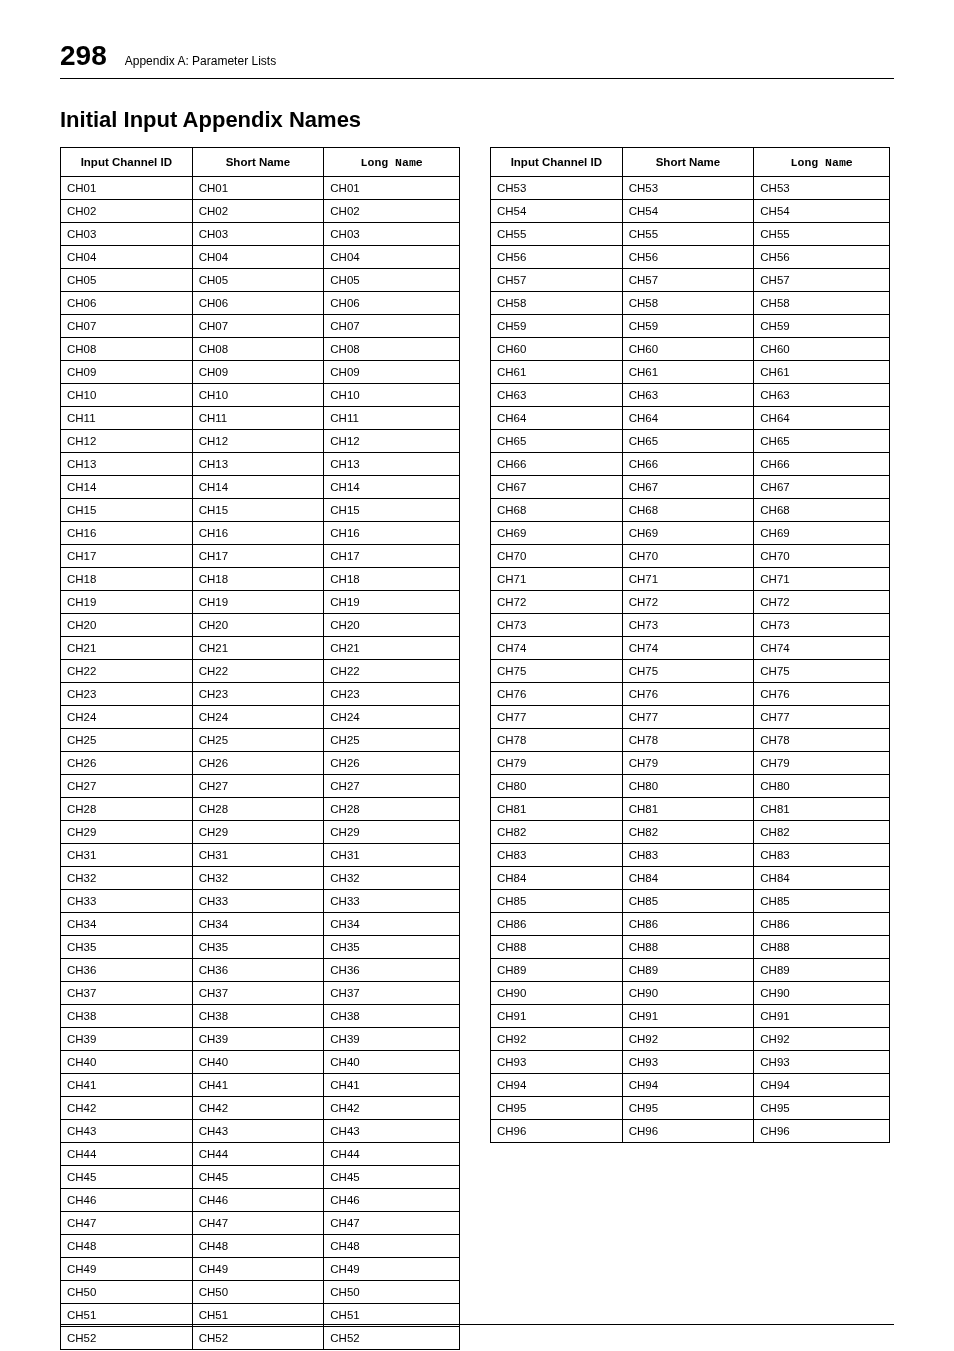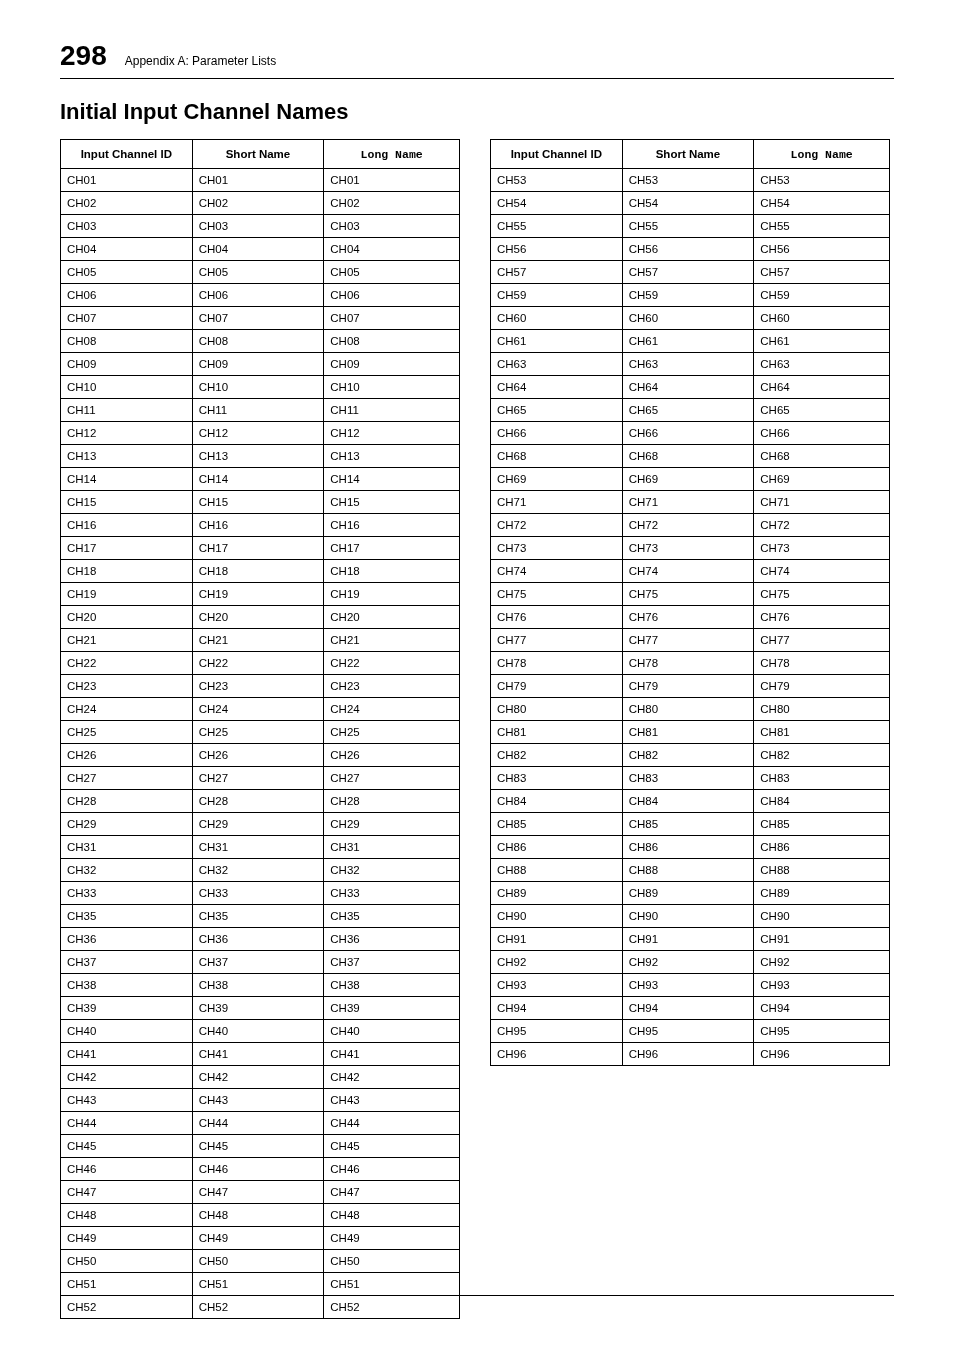--- a/index.html
+++ b/index.html
@@ -15,21 +15,21 @@
     box-sizing: border-box;
     min-height: 1351px;
     position: relative;
   }
   .header-row {
     display: flex;
     align-items: baseline;
     gap: 18px;
     border-bottom: 1.5px solid #000;
     padding-bottom: 6px;
-    margin-bottom: 20px;
+    margin-bottom: 28px;
   }
   .page-number {
     font-size: 28px;
     font-weight: bold;
   }
   .appendix-title {
     font-size: 12px;
   }
   .section-title {
     font-size: 22px;
@@ -72,21 +72,21 @@
 </style>
 </head>
 <body>
 
 <div class="page">
   <div class="header-row">
     <span class="page-number">298</span>
     <span class="appendix-title">Appendix A: Parameter Lists</span>
   </div>
 
-  <div class="section-title">Initial Input Channel Names</div>
+  <div class="section-title">Initial Input Appendix Names</div>
 
   <div class="tables-wrap">
     <table class="channel-table">
       <thead>
         <tr>
           <th class="col-id">Input Channel ID</th>
           <th class="col-short">Short Name</th>
           <th class="col-long">Long Name</th>
         </tr>
       </thead>
@@ -245,20 +245,25 @@
             <td>CH32</td>
             <td>CH32</td>
             <td>CH32</td>
           </tr>
           <tr>
             <td>CH33</td>
             <td>CH33</td>
             <td>CH33</td>
           </tr>
           <tr>
+            <td>CH34</td>
+            <td>CH34</td>
+            <td>CH34</td>
+          </tr>
+          <tr>
             <td>CH35</td>
             <td>CH35</td>
             <td>CH35</td>
           </tr>
           <tr>
             <td>CH36</td>
             <td>CH36</td>
             <td>CH36</td>
           </tr>
           <tr>
@@ -372,20 +377,25 @@
             <td>CH56</td>
             <td>CH56</td>
             <td>CH56</td>
           </tr>
           <tr>
             <td>CH57</td>
             <td>CH57</td>
             <td>CH57</td>
           </tr>
           <tr>
+            <td>CH58</td>
+            <td>CH58</td>
+            <td>CH58</td>
+          </tr>
+          <tr>
             <td>CH59</td>
             <td>CH59</td>
             <td>CH59</td>
           </tr>
           <tr>
             <td>CH60</td>
             <td>CH60</td>
             <td>CH60</td>
           </tr>
           <tr>
@@ -407,30 +417,40 @@
             <td>CH65</td>
             <td>CH65</td>
             <td>CH65</td>
           </tr>
           <tr>
             <td>CH66</td>
             <td>CH66</td>
             <td>CH66</td>
           </tr>
           <tr>
+            <td>CH67</td>
+            <td>CH67</td>
+            <td>CH67</td>
+          </tr>
+          <tr>
             <td>CH68</td>
             <td>CH68</td>
             <td>CH68</td>
           </tr>
           <tr>
             <td>CH69</td>
             <td>CH69</td>
             <td>CH69</td>
           </tr>
           <tr>
+            <td>CH70</td>
+            <td>CH70</td>
+            <td>CH70</td>
+          </tr>
+          <tr>
             <td>CH71</td>
             <td>CH71</td>
             <td>CH71</td>
           </tr>
           <tr>
             <td>CH72</td>
             <td>CH72</td>
             <td>CH72</td>
           </tr>
           <tr>

